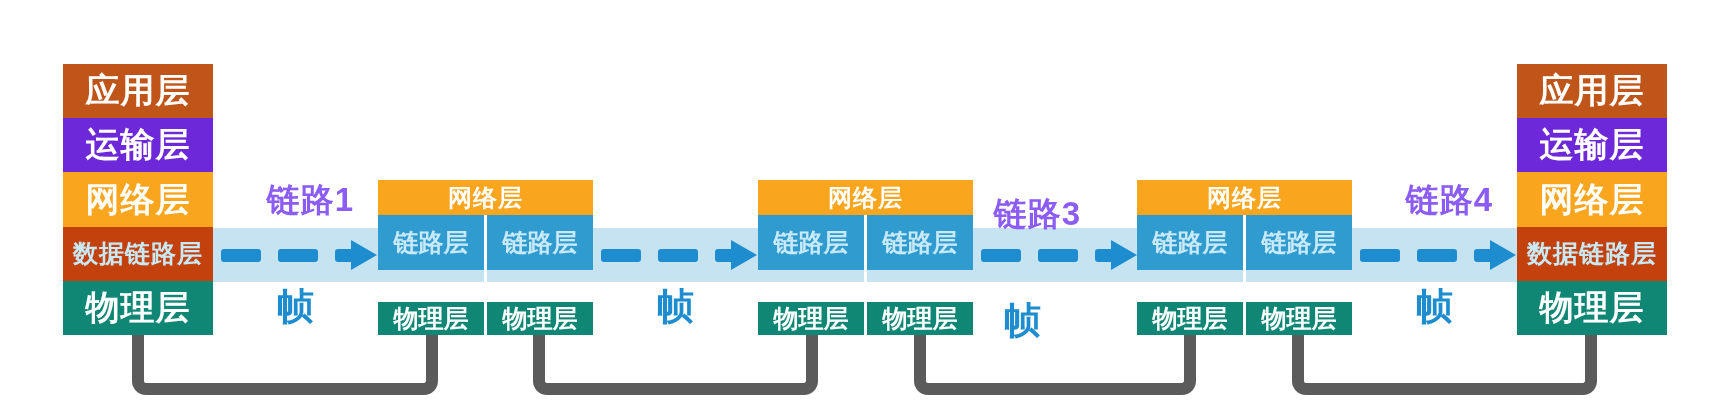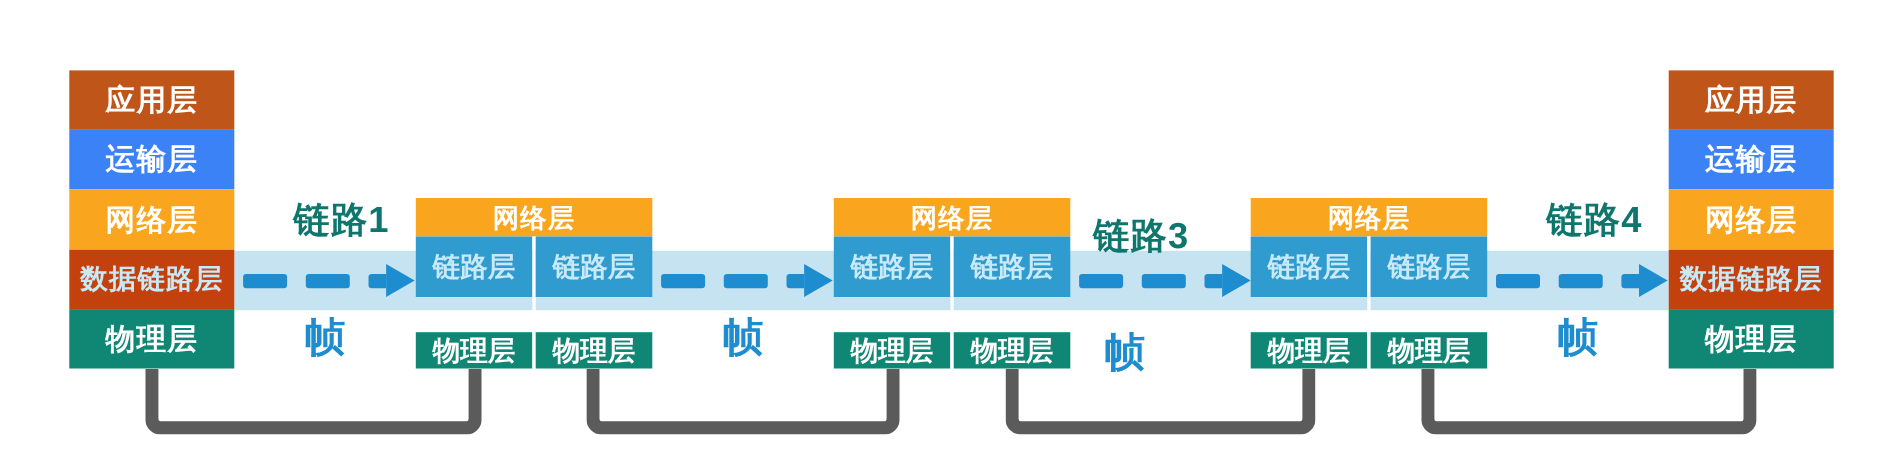--- a/index.html
+++ b/index.html
@@ -39,25 +39,25 @@
   .stack {
     position: absolute;
     top: 64px; width: 150px; height: 271px;
     display: flex; flex-direction: column;
   }
   .stack-left  { left: 63px; }
   .stack-right { left: 1517px; width: 150px; }
   .stack .row {
     flex: 1;
     display: flex; align-items: center; justify-content: center;
-    color: #ffffff; font-weight: bold; font-size: 27px;
+    color: #ffffff; font-weight: bold; font-size: 34px;
     letter-spacing: 1px; white-space: nowrap;
   }
   .row-app      { background: #c0551a; }
-  .row-trans    { background: #3b82f6; }
+  .row-trans    { background: #6d28d9; }
   .row-net      { background: #f9a51d; }
   .row-datalink { background: #c2410c; color: #c8e9f8 !important; font-size: 25px !important; letter-spacing: 0; }
   .row-phys     { background: #0f8774; }
 
   
   .router {
     position: absolute;
     top: 180px; width: 215px; height: 155px;
     display: flex; flex-direction: column;
   }
@@ -80,21 +80,21 @@
   .router-phys {
     flex: 1; background: #0f8774;
     display: flex; align-items: center; justify-content: center;
     color: #ffffff; font-weight: bold; font-size: 25px;
   }
 
   
   .link-label {
     position: absolute; top: 181px; height: 38px; width: 195px;
     display: flex; align-items: center; justify-content: center;
-    color: #0f766e; font-weight: bold; font-size: 33px; letter-spacing: 1px;
+    color: #8b5cf6; font-weight: bold; font-size: 33px; letter-spacing: 1px;
   }
   .frame-label {
     position: absolute; top: 284px; height: 46px; width: 165px;
     display: flex; align-items: center; justify-content: center;
     color: #1e8dcf; font-weight: bold; font-size: 37px;
   }
   .pos-link1 { left: 213px; }
   .pos-link2 { left: 593px; }
   .pos-link3 { left: 940px; margin-top: 14px; }
   .pos-link4 { left: 1352px; }

